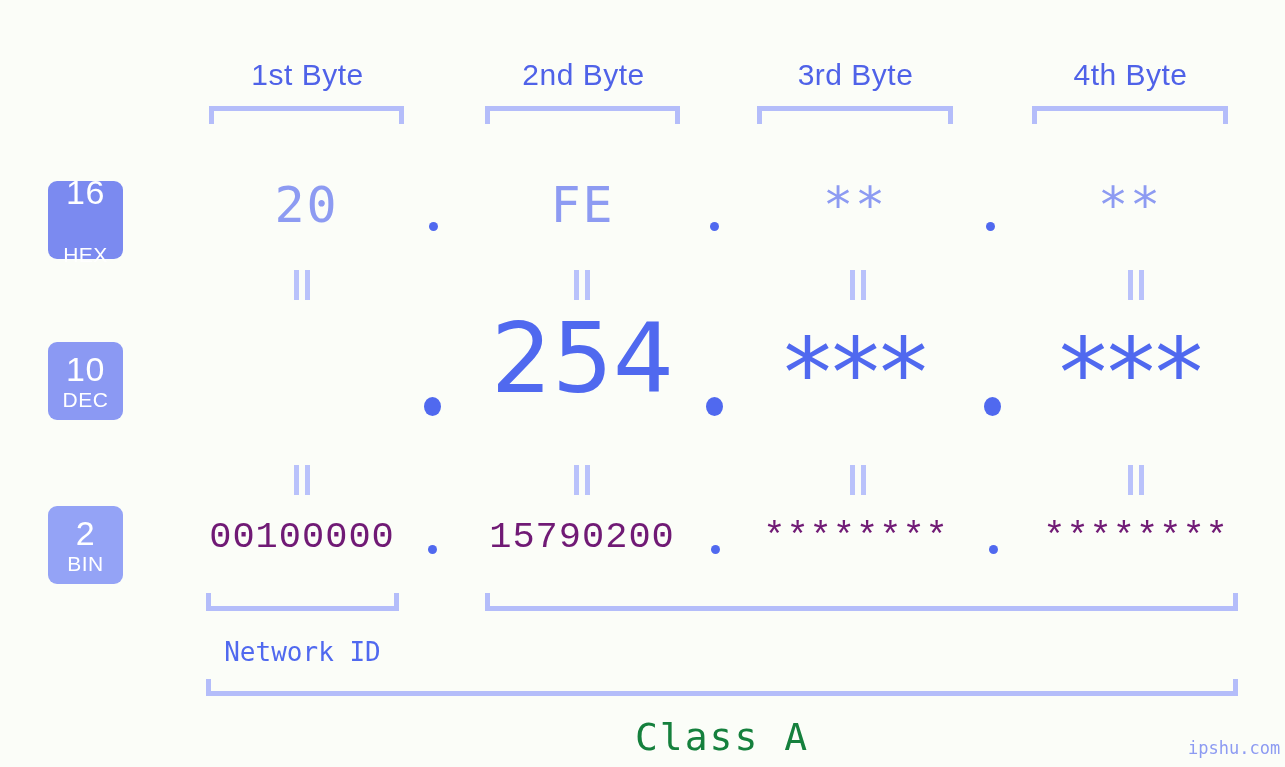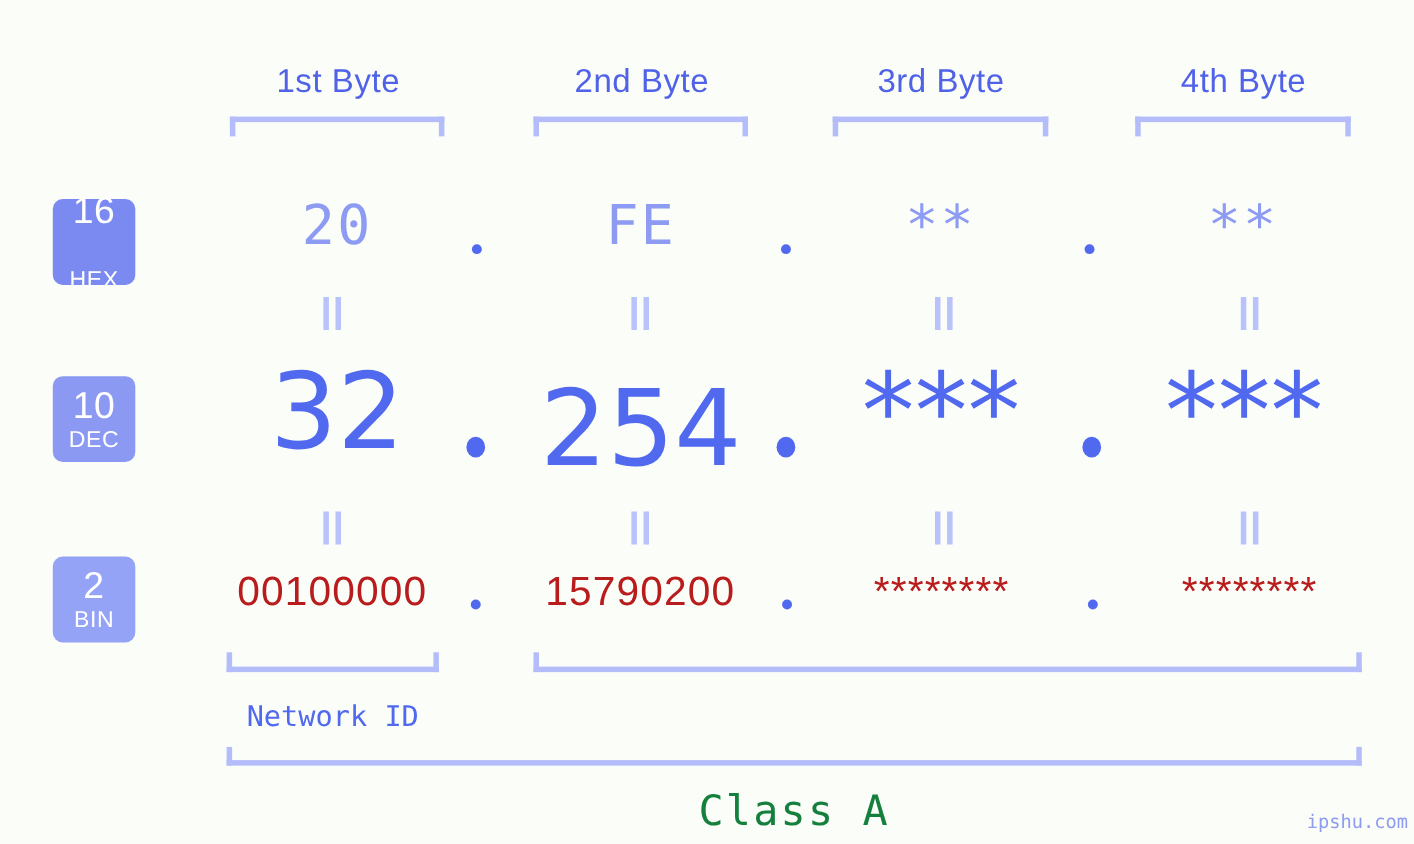--- a/index.html
+++ b/index.html
@@ -85,23 +85,23 @@
     letter-spacing: 2px;
   }
   .dec-val {
     font-family: "DejaVu Sans", sans-serif;
     font-size: 96px;
     color: #5069ef;
     letter-spacing: 0px;
     font-weight: 400;
   }
   .bin-val {
-    font-family: Liberation Sans, sans-serif;
+    font-family: Liberation Mono, monospace;
     font-size: 37px;
-    color: #b91c1c;
+    color: #701a75;
     letter-spacing: 1px;
     text-align: center;
   }
 
   
   .dot {
     position: absolute;
     border-radius: 50%;
     background: #5069ef;
   }
@@ -199,22 +199,21 @@
     </div>
   <div class="eqmark" style="left:848px; top:246px;">
       <i class="a"></i>
       <i class="b"></i>
     </div>
   <div class="eqmark" style="left:1126px; top:246px;">
       <i class="a"></i>
       <i class="b"></i>
     </div>
 
-  <div class="row-cell dec-val" style="left:199px; top:302px; width:215px;">32</div>
-  <div class="row-cell dec-val" style="left:470px; top:318px; width:225px;">254</div>
+  <div class="row-cell dec-val" style="left:470px; top:287px; width:225px;">254</div>
   <div class="row-cell dec-val" style="left:748px; top:302px; width:215px;">***</div>
   <div class="row-cell dec-val" style="left:1025px; top:302px; width:212px;">***</div>
 
   <div class="dot dot-md" style="left:424px; top:373px;"></div>
   <div class="dot dot-md" style="left:706px; top:373px;"></div>
   <div class="dot dot-md" style="left:984px; top:373px;"></div>
 
   <div class="eqmark" style="left:292px; top:441px;">
       <i class="a"></i>
       <i class="b"></i>

